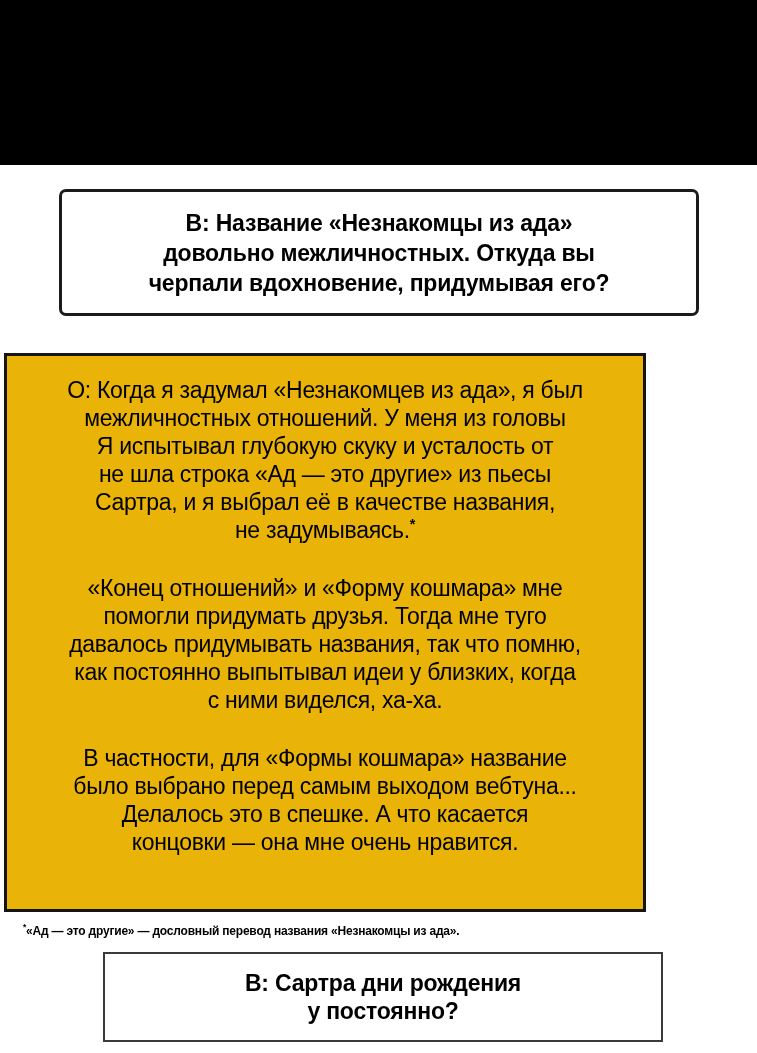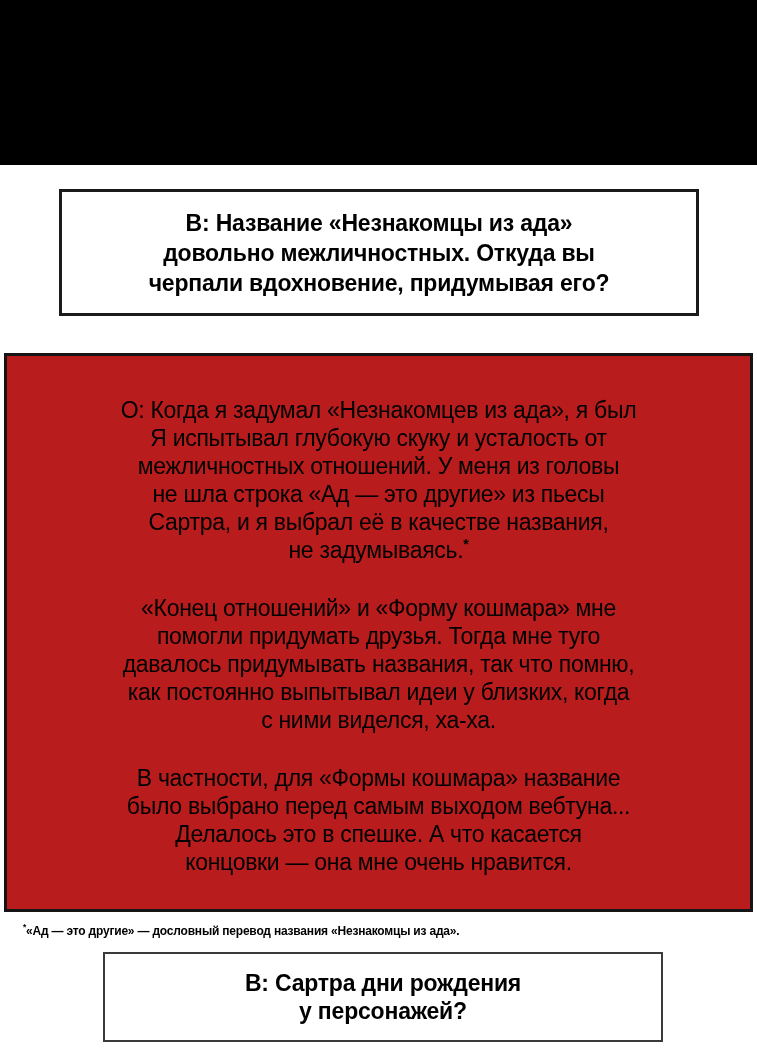--- a/index.html
+++ b/index.html
@@ -28,42 +28,42 @@
     justify-content: center;
     align-items: center;
     text-align: center;
     font-weight: 700;
     font-size: 23px;
     line-height: 30px;
     letter-spacing: -0.2px;
   }
   .qbox-top {
     left: 59px; top: 189px;
-    width: 640px; height: 127px;
+    width: 640px; height: 127px; border-radius: 7px;
   }
   .qbox-bottom {
     left: 103px; top: 952px;
     width: 560px; height: 90px;
     border-width: 2px;
     border-color: #3a3a3a;
     line-height: 28px;
   }
   .answer-box {
     position: absolute;
     left: 4px; top: 353px;
-    width: 749px; height: 559px;
+    width: 642px; height: 559px;
     box-sizing: border-box;
     border: 3px solid #151515;
-    background: #b91c1c;
+    background: #eab308;
     text-align: center;
     font-weight: 400;
     font-size: 23px;
     line-height: 28px;
     letter-spacing: -0.3px;
-    padding-top: 40px;
+    padding-top: 20px;
   }
   .para { margin: 0 0 30px 0; }
   .para:last-child { margin-bottom: 0; }
   .aline { white-space: nowrap; }
   .qline { white-space: nowrap; }
   sup.ast {
     font-size: 62%;
     vertical-align: super;
     line-height: 0;
     font-weight: 700;
@@ -94,22 +94,22 @@
 
   <div class="qbox qbox-top">
     <div class="qline">В: Название «Незнакомцы из ада»</div>
     <div class="qline">довольно межличностных. Откуда вы</div>
     <div class="qline">черпали вдохновение, придумывая его?</div>
   </div>
 
   <div class="answer-box">
     <div class="para">
       <div class="aline">О: Когда я задумал «Незнакомцев из ада», я был</div>
+      <div class="aline">межличностных отношений. У меня из головы</div>
       <div class="aline">Я испытывал глубокую скуку и усталость от</div>
-      <div class="aline">межличностных отношений. У меня из головы</div>
       <div class="aline">не шла строка «Ад — это другие» из пьесы</div>
       <div class="aline">Сартра, и я выбрал её в качестве названия,</div>
       <div class="aline"><span>не задумываясь.</span><sup class="ast">*</sup></div>
     </div>
     <div class="para">
       <div class="aline">«Конец отношений» и «Форму кошмара» мне</div>
       <div class="aline">помогли придумать друзья. Тогда мне туго</div>
       <div class="aline">давалось придумывать названия, так что помню,</div>
       <div class="aline">как постоянно выпытывал идеи у близких, когда</div>
       <div class="aline">с ними виделся, ха-ха.</div>
@@ -119,16 +119,16 @@
       <div class="aline">было выбрано перед самым выходом вебтуна...</div>
       <div class="aline">Делалось это в спешке. А что касается</div>
       <div class="aline">концовки — она мне очень нравится.</div>
     </div>
   </div>
 
   <div class="footnote"><sup>*</sup><span>«Ад — это другие» — дословный перевод названия «Незнакомцы из ада».</span></div>
 
   <div class="qbox qbox-bottom">
     <div class="qline">В: Сартра дни рождения</div>
-    <div class="qline">у персонажей?</div>
+    <div class="qline">у постоянно?</div>
   </div>
 
 </div>
 
 </body></html>

